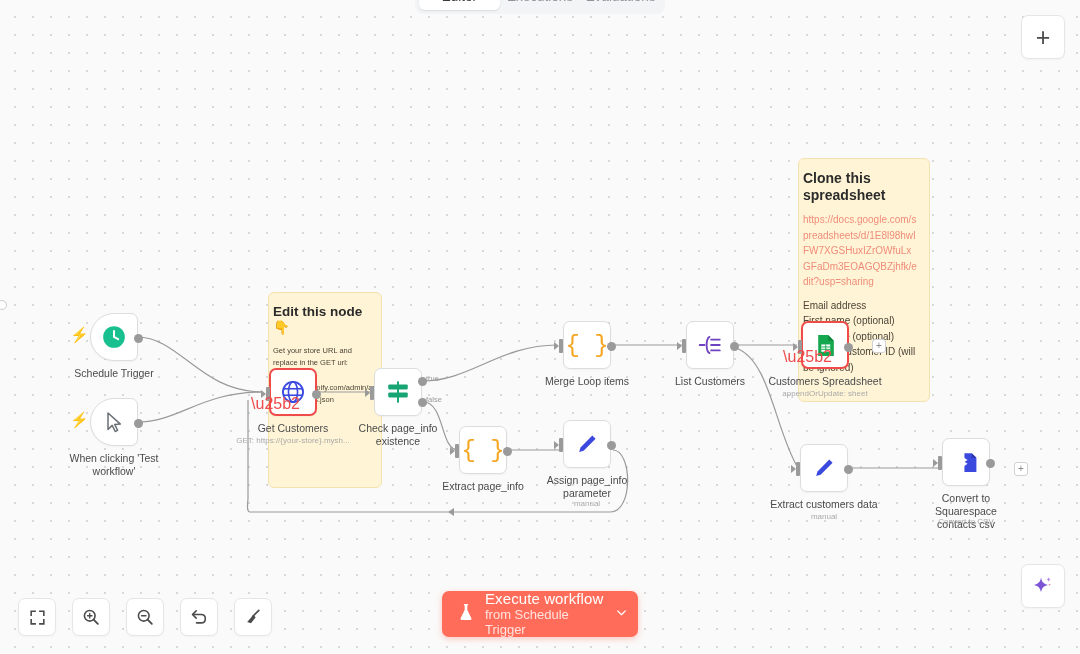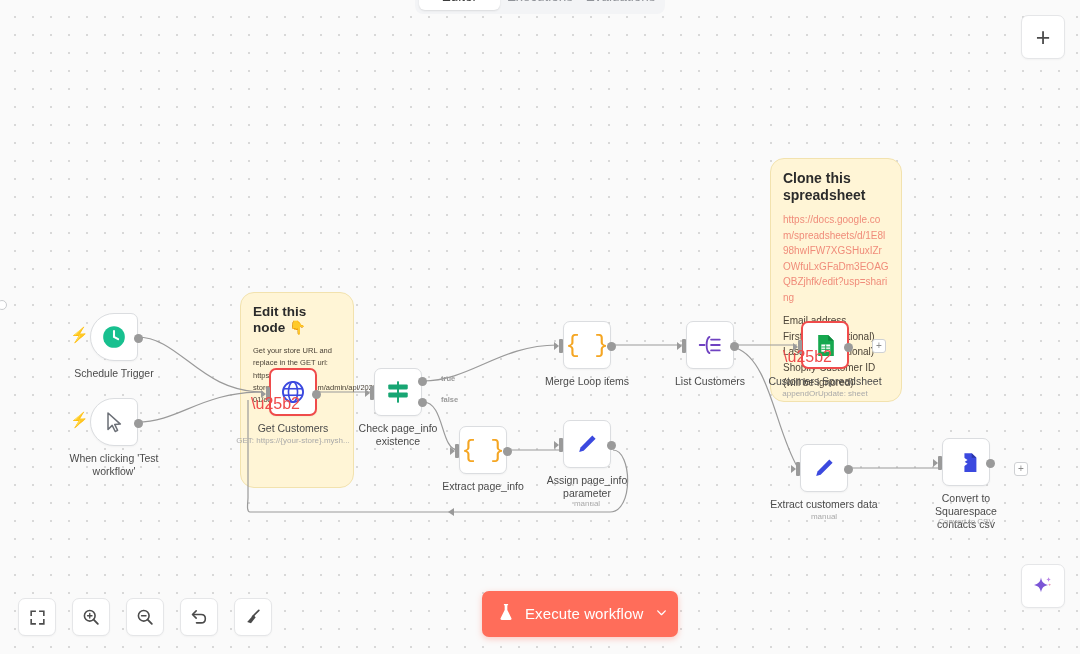--- a/index.html
+++ b/index.html
@@ -59,37 +59,37 @@
   
   #execute-workflow-button {
     position: absolute; left: 442px; top: 591px;
     width: 196px; height: 46px;
     background: #ff6d5a;
     border-radius: 7px;
     display: flex; align-items: center;
     color: #fff;
     padding: 0 10px 0 14px;
     box-shadow: 0 2px 6px rgba(255,109,90,.35);
-    margin-left: 40px;
   }
   #execute-workflow-button .flask { margin-right: 9px; }
   .exec-text { line-height: 1.1; flex: 1; }
   .exec-main { font-size: 15px; font-weight: 400; letter-spacing: .1px; }
   .exec-sub { font-size: 13px; color: #ffe2dd; margin-top: 1px; }
   .exec-caret { font-size: 13px; color: #ffffff; padding-left: 4px; }
 
   
   .sticky {
     position: absolute;
     background: #fff5d6;
     border: 1px solid #f2e2ae;
-    border-radius: 14px;
-    padding: 11px 12px 10px 12px;
+    border-radius: 6px;
+    padding: 11px 12px 10px 4px;
     color: #4c4438;
     z-index: 1;
+    margin-left: 28px;
   }
   .sticky h3 {
     margin: 0 0 9px 0;
     font-size: 14.5px;
     font-weight: 700;
     color: #2b2b2b;
     line-height: 1.16;
   }
   .sticky p { margin: 0 0 8px 0; font-size: 10px; line-height: 1.55; }
   .sticky p.link { color: #f08c7a; word-break: break-all; }
@@ -143,21 +143,21 @@
   .port.out { right: -6px; }
   .port-in {
     position: absolute; left: -5px; top: 17px;
     width: 4px; height: 14px; background: #9a9a9a; border-radius: 1px;
   }
   .port-in::after {
     content:''; position: absolute; left: -5px; top: 3px;
     border-left: 5px solid #9a9a9a;
     border-top: 4px solid transparent; border-bottom: 4px solid transparent;
   }
-  .port-tag { position: absolute; font-size: 7.5px; color: #9a9a9a; left: 23px; top: -3px; font-weight: bold; }
+  .port-tag { position: absolute; font-size: 7.5px; color: #9a9a9a; left: 8px; top: -3px; }
   .plus-stub {
     position: absolute; width: 14px; height: 14px;
     border: 1px solid #cfd1d4; border-radius: 3px; background: #fff;
     display:flex; align-items:center; justify-content:center;
     font-size: 10px; color: #8a8a8a; line-height: 1; z-index: 6;
   }
   .left-nub {
     position: absolute; left: -3px; top: 300px;
     width: 10px; height: 10px; border-radius: 50%;
     border: 1px solid #c9cbce; background: #fff; z-index: 6;
@@ -435,20 +435,21 @@
   </div>
 
   <div id="execute-workflow-button">
     <span class="flask">
       <svg width="20" height="22" viewBox="0 0 24 24">
         <path d="M9.5 2.5 H14.5 V3.8 H13.6 V9.5 L18.5 19.5 C19 20.6, 18.3 21.6, 17.2 21.6 H6.8 C5.7 21.6, 5 20.6, 5.5 19.5 L10.4 9.5 V3.8 H9.5 Z" fill="#ffffff"></path>
       </svg>
     </span>
     <span class="exec-text">
       <span class="exec-main" style="display:block;">Execute workflow</span>
+      <span class="exec-sub" style="display:block;">from Schedule Trigger</span>
     </span>
     <span class="exec-caret">
       <svg width="13" height="13" viewBox="0 0 24 24">
         <path d="M5 9 L12 16 L19 9" fill="none" stroke="#fff" stroke-width="2.4" stroke-linecap="round" stroke-linejoin="round"></path>
       </svg>
     </span>
   </div>
 
 </div>
 

